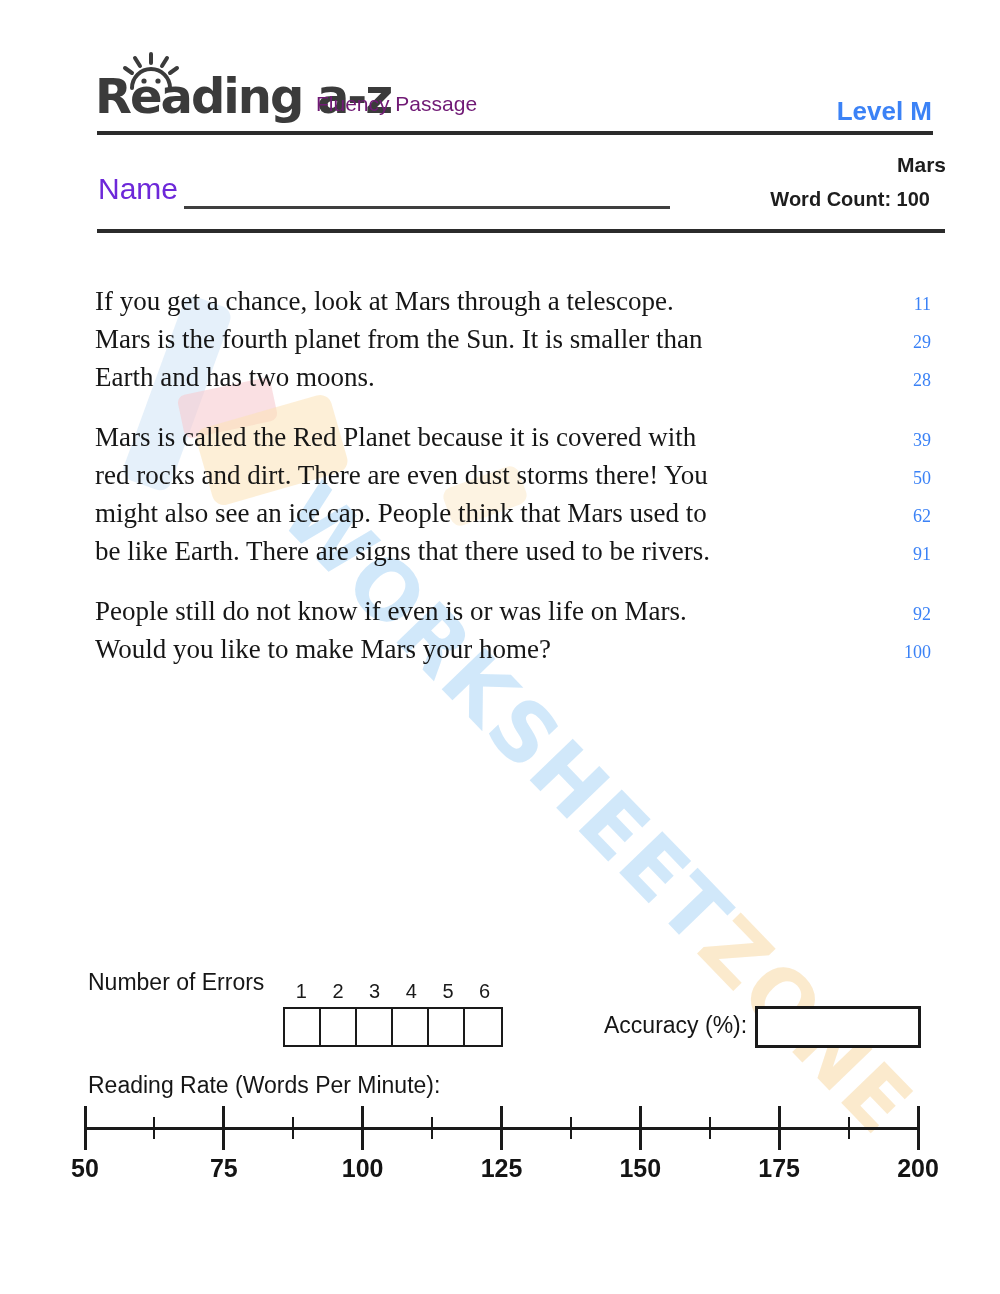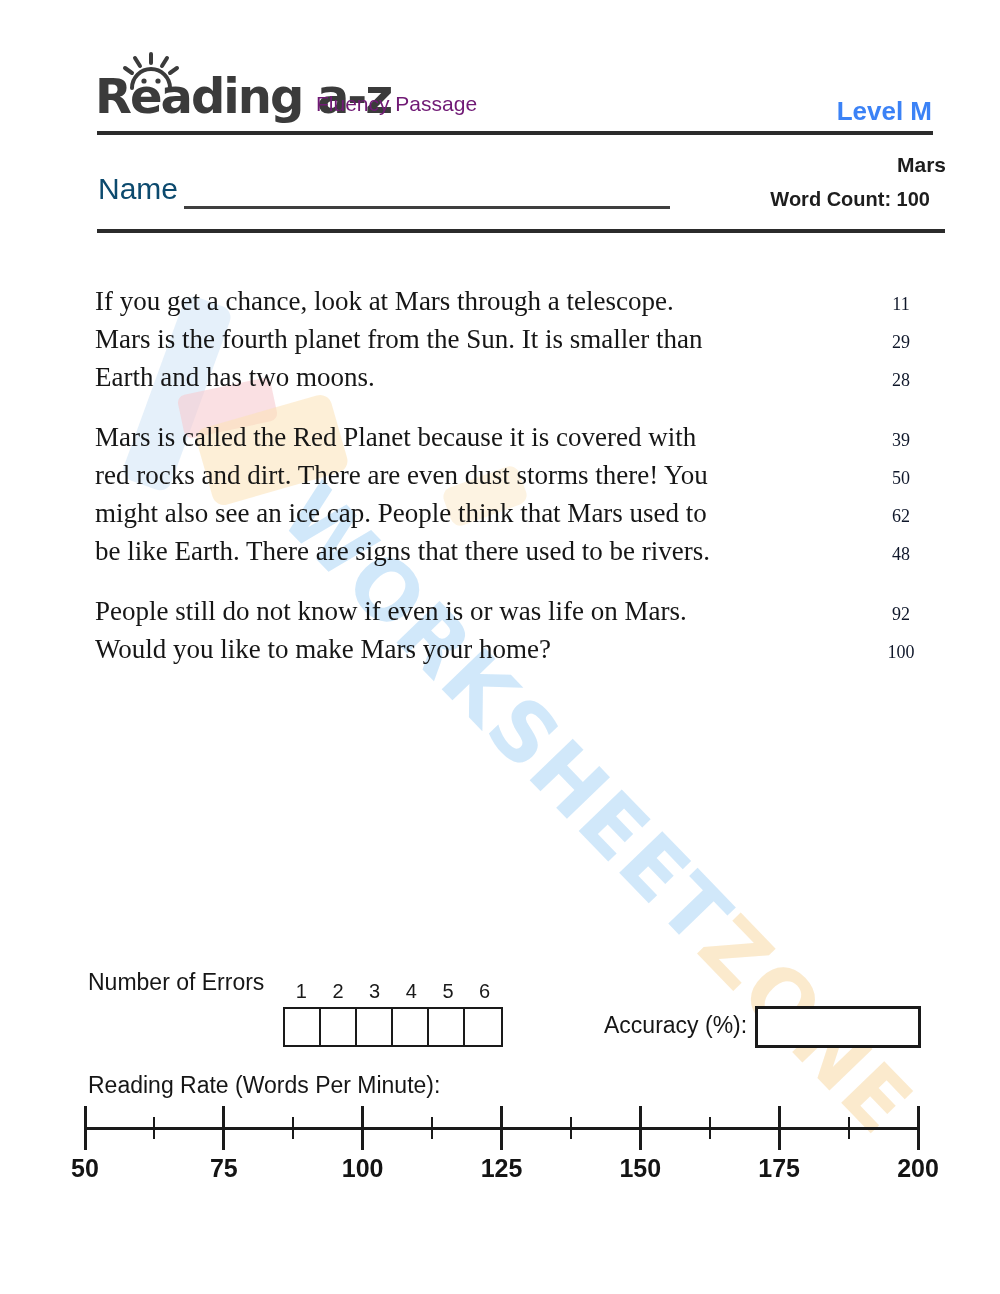--- a/index.html
+++ b/index.html
@@ -23,31 +23,31 @@
   .logo{position:absolute;left:95px;top:68px;}
   .logo-text{font-family:"DejaVu Sans",sans-serif;font-weight:800;font-size:48px;color:#3b3b3b;letter-spacing:-2px;}
   .sun{position:absolute;left:26px;top:-18px;}
   .subtitle{position:absolute;left:316px;top:92px;font-size:21px;font-weight:normal;color:#701a75;}
   .level{position:absolute;right:68px;top:96px;font-size:26px;font-weight:bold;color:#3b82f6;}
   .rule{position:absolute;background:#2b2b2b;height:4px;}
   .rule1{left:97px;top:131px;width:836px;}
   .rule2{left:97px;top:229px;width:848px;}
 
   .title{position:absolute;right:54px;top:153px;font-size:21px;font-weight:bold;}
-  .name-label{position:absolute;left:98px;top:172px;font-size:30px;color:#0c4a6e;}
+  .name-label{position:absolute;left:98px;top:172px;font-size:30px;color:#6d28d9;}
   .name-line{position:absolute;left:184px;top:176px;width:486px;height:30px;border-bottom:3px solid #3f3f3f;}
   .wordcount{position:absolute;right:70px;top:188px;font-size:20px;font-weight:600;}
 
   
   .passage{position:absolute;left:95px;top:286px;width:836px;
            font-family:"Liberation Serif",serif;font-size:27px;color:#161616;}
   .para{margin-bottom:22px;}
   .pline{display:flex;align-items:baseline;height:38px;}
   .ptext{flex:1;white-space:nowrap;}
-  .pnum{width:60px;text-align:center;font-size:18px;color:#0f172a;}
+  .pnum{width:60px;text-align:right;font-size:18px;color:#3b82f6;}
 
   
   .label{font-size:23px;color:#161616;}
   .errors-label{position:absolute;left:88px;top:969px;text-align:right;}
   .error-numbers{position:absolute;left:283px;top:980px;width:220px;display:grid;
                  grid-template-columns:repeat(6,1fr);text-align:center;font-size:20px;color:#1a1a1a;}
   .error-boxes{position:absolute;left:283px;top:1007px;width:220px;height:40px;display:grid;
                grid-template-columns:repeat(6,1fr);border:2px solid #1a1a1a;box-sizing:border-box;background:#fff;}
   .error-cell{border-right:2px solid #1a1a1a;}
   .error-cell:last-child{border-right:none;}
@@ -120,21 +120,21 @@
         <div class="pline">
           <span class="ptext">red rocks and dirt. There are even dust storms there! You</span>
           <span class="pnum">50</span>
         </div>
         <div class="pline">
           <span class="ptext">might also see an ice cap. People think that Mars used to</span>
           <span class="pnum">62</span>
         </div>
         <div class="pline">
           <span class="ptext">be like Earth. There are signs that there used to be rivers.</span>
-          <span class="pnum">48</span>
+          <span class="pnum">91</span>
         </div>
       </div>
       <div class="para">
         <div class="pline">
           <span class="ptext">People still do not know if even is or was life on Mars.</span>
           <span class="pnum">92</span>
         </div>
         <div class="pline">
           <span class="ptext">Would you like to make Mars your home?</span>
           <span class="pnum">100</span>

